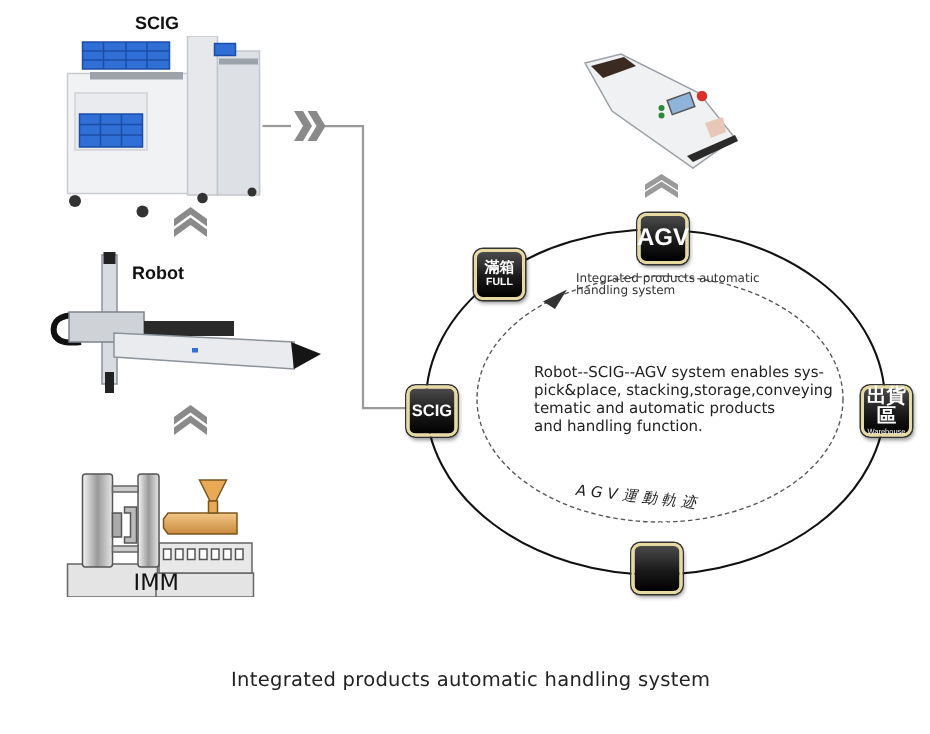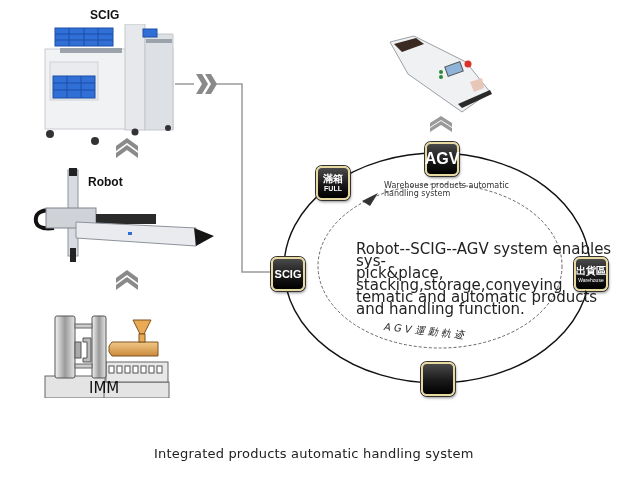--- a/index.html
+++ b/index.html
@@ -8,21 +8,21 @@
   .abs { position:absolute; }
   .label-bold { font-family:"Liberation Sans", sans-serif; font-weight:bold; font-size:12px; color:#111; }
   .node { position:absolute; width:30px; height:30px; border-radius:6px;
           background:linear-gradient(#4a4a4a 0%, #1a1a1a 55%, #000 100%);
           border:2px solid #e8d9a0; box-shadow:0 0 0 1px #333, 1px 2px 3px rgba(0,0,0,0.45);
           color:#fff; text-align:center; display:flex; flex-direction:column; justify-content:center; align-items:center; line-height:1; }
   .node .big { font-family:"Liberation Sans", sans-serif; font-weight:bold; font-size:16px; }
   .node .zh { font-family:"DejaVu Sans", sans-serif; font-weight:bold; font-size:10px; }
   .node .sub { font-family:"Liberation Sans", sans-serif; font-weight:bold; font-size:7px; margin-top:1px; }
   .node .tiny { font-family:"Liberation Sans", sans-serif; font-size:5px; margin-top:2px; }
-  .desc { font-family:"DejaVu Sans", sans-serif; font-size:15px; line-height:12px; color:#222; }
+  .desc { font-family:"DejaVu Sans", sans-serif; font-size:10px; line-height:12px; color:#222; }
   .caption { font-family:"DejaVu Sans", sans-serif; font-size:13px; color:#222; letter-spacing:0.2px;text-align:right; }
   .chev { position:absolute; }
 </style>
 </head>
 <body>
 
 <div class="abs label-bold" style="left:90px; top:8px;">SCIG</div>
 <svg class="abs" style="left:40px; top:24px;" width="140" height="124" viewBox="0 0 140 124">
 
   <rect x="5" y="25" width="128" height="80" fill="#f1f2f4" stroke="#c9ccd1" stroke-width="1"></rect>
@@ -151,30 +151,30 @@
   <span class="big">AGV</span>
 </div>
 <div class="node" style="left:316px; top:166px;align-items:center;">
   <span class="zh">滿箱</span>
   <span class="sub">FULL</span>
 </div>
 <div class="node" style="left:271px; top:257px;">
   <span class="big" style="font-size:11px;">SCIG</span>
 </div>
 <div class="node" style="left:574px; top:257px;">
-  <span class="zh" style="font-size:10px;">出貨區</span>
+  <span class="zh" style="font-size:13px;">出貨區</span>
   <span class="tiny">Warehouse</span>
 </div>
 <div class="node" style="left:421px; top:362px;gap:43px;">
   <span class="zh">空箱</span>
   <span class="sub">EMPTY</span>
 </div>
 
 <div class="abs" style="left:384px; top:182px; font-family:'DejaVu Sans',sans-serif; font-size:8px; line-height:8px; color:#333;">
-  <div>Warehouse products automatic</div>
+  <div>Integrated products automatic</div>
   <div>handling system</div>
 </div>
 
 <div class="abs desc" style="left:356px; top:243px;">
   <div>Robot--SCIG--AGV system enables sys-</div>
   <div>pick&amp;place, stacking,storage,conveying</div>
   <div>tematic and automatic products</div>
   <div>and handling function.</div>
 </div>
 

